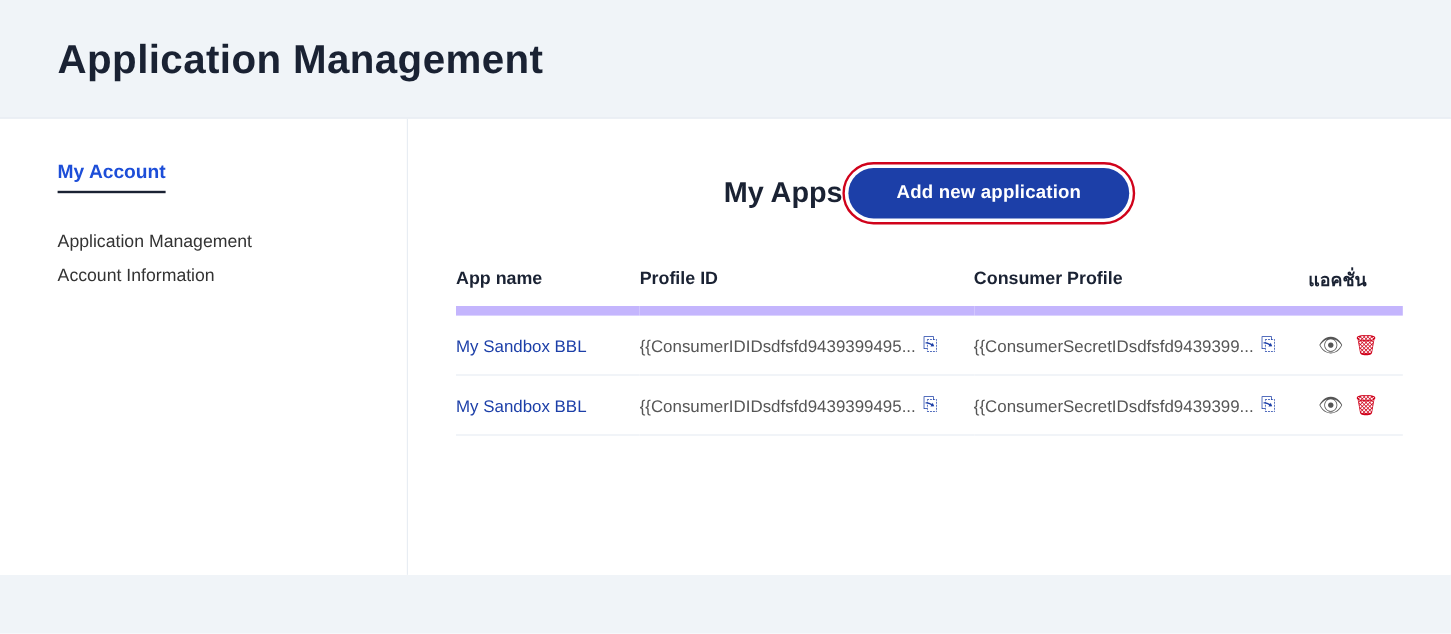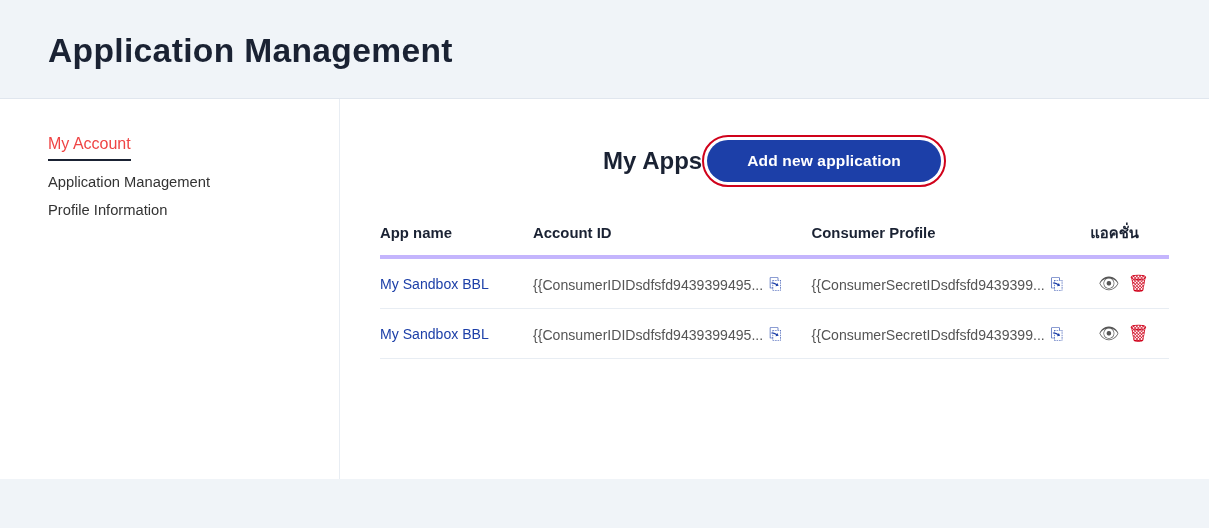--- a/index.html
+++ b/index.html
@@ -33,25 +33,25 @@
     
     .sidebar {
       width: 340px;
       min-width: 220px;
       padding: 36px 32px 0 48px;
       border-right: 1px solid #e8edf3;
       background: #fff;
     }
     .sidebar-account-label {
       font-size: 1rem;
-      font-weight: 400;
-      color: #ef4444;
+      font-weight: 700;
+      color: #1d4ed8;
       padding-bottom: 6px;
       border-bottom: 2px solid #1a2233;
-      margin-bottom: 8px;
+      margin-bottom: 28px;
       display: inline-block;
     }
     .sidebar-nav {
       list-style: none;
       margin-top: 4px;
     }
     .sidebar-nav li {
       margin-bottom: 10px;
     }
     .sidebar-nav a {
@@ -101,21 +101,21 @@
       letter-spacing: 0.01em;
       display: block;
     }
 
     
     .apps-table {
       width: 100%;
       border-collapse: collapse;
     }
     .apps-table thead tr {
-      border-bottom: 4px solid #c4b5fd;
+      border-bottom: 8px solid #c4b5fd;
     }
     .apps-table th {
       text-align: left;
       font-size: 0.93rem;
       font-weight: 700;
       color: #1a2233;
       padding: 10px 12px 10px 0;
     }
     .apps-table th:last-child {
       text-align: left;
@@ -176,39 +176,39 @@
 
 <div class="main-layout">
 
   <aside class="sidebar">
     <div class="sidebar-account-label">My Account</div>
     <ul class="sidebar-nav">
       <li>
         <a href="#">Application Management</a>
       </li>
       <li>
-        <a href="#">Profile Information</a>
+        <a href="#">Account Information</a>
       </li>
     </ul>
   </aside>
 
   <main class="content-area">
 
     <div class="apps-header-row">
       <h2 class="apps-title">My Apps</h2>
       <div class="btn-add-app-wrapper">
         <button class="btn-add-app">Add new application</button>
       </div>
     </div>
 
     <table class="apps-table">
       <thead>
         <tr>
           <th class="col-appname">App name</th>
-          <th class="col-consumerid">Account ID</th>
+          <th class="col-consumerid">Profile ID</th>
           <th class="col-consumersecret">Consumer Profile</th>
           <th class="col-actions">แอคชั่น</th>
         </tr>
       </thead>
       <tbody id="table-body">
       <tr>
             <td class="col-appname"><a class="app-name-link" href="#">My Sandbox BBL</a></td>
             <td class="col-consumerid">
               <div class="consumer-value">
                 <span>{{ConsumerIDIDsdfsfd9439399495...</span>

